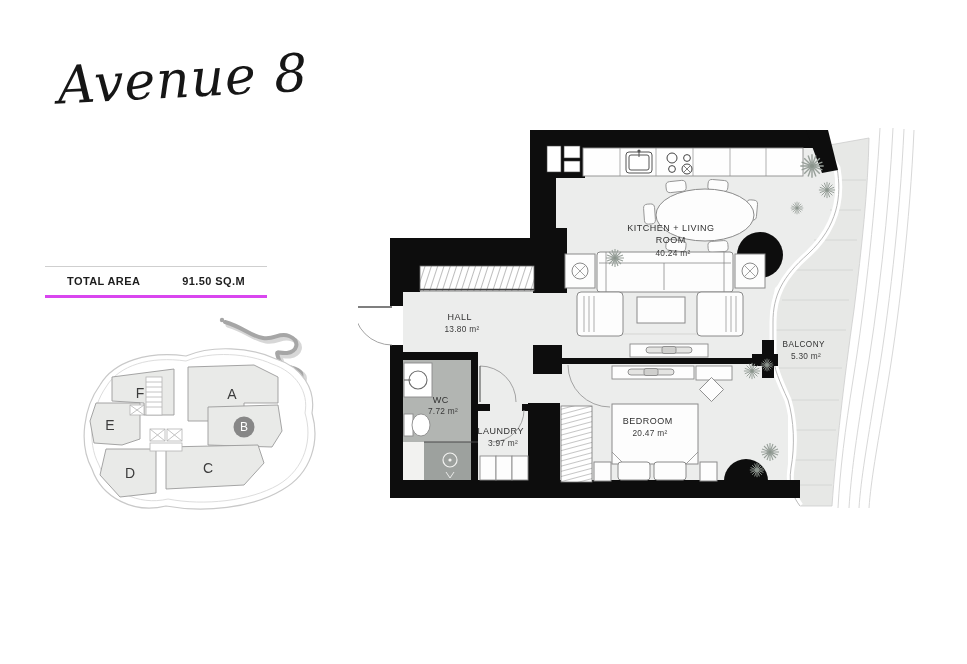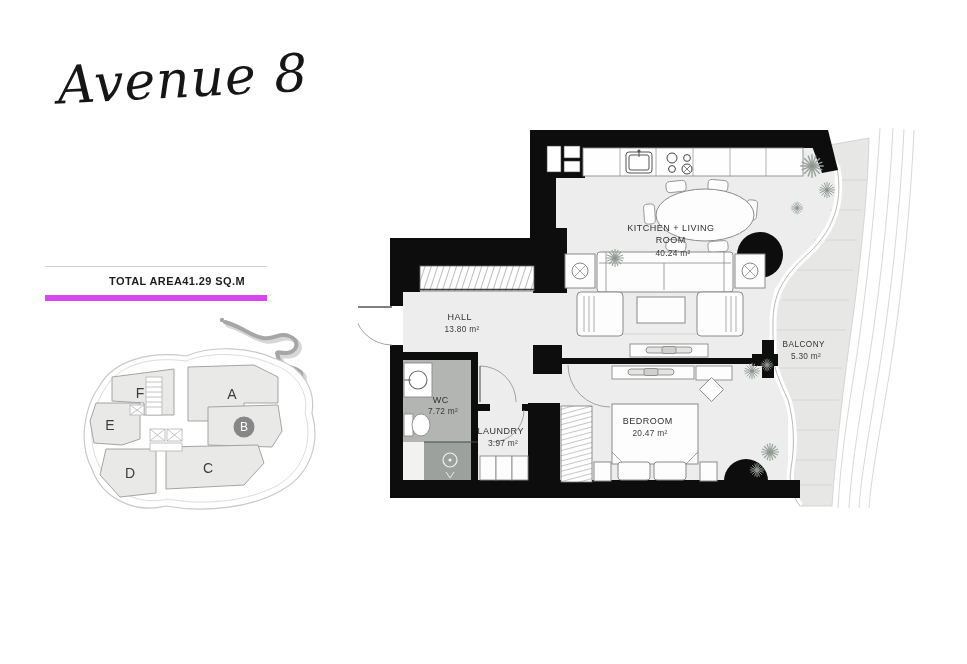--- a/index.html
+++ b/index.html
@@ -2,40 +2,40 @@
 <html><head>
 <meta charset="utf-8">
 <style>
   html,body{margin:0;padding:0;background:#ffffff;}
   .page{position:relative;width:967px;height:664px;background:#ffffff;overflow:hidden;
         font-family:"Liberation Sans",sans-serif;}
   .logo{position:absolute;left:58px;top:48px;width:290px;height:84px;
         font-family:"DejaVu Serif",serif;font-style:italic;font-size:52px;color:#161616;
         transform:rotate(-3deg);letter-spacing:1px;white-space:nowrap;}
   .area-bar{position:absolute;left:45px;top:266px;width:222px;
-            border-top:1px solid #cfcfcf;border-bottom:6px solid #d946ef;
-            display:flex;justify-content:flex-end;align-items:center;
+            border-top:1px solid #cfcfcf;border-bottom:3px solid #d946ef;
+            display:flex;justify-content:space-between;align-items:center;
             padding:8px 22px;box-sizing:border-box;}
   .area-bar .lbl,.area-bar .val{font-size:11px;font-weight:bold;color:#1d1d1d;letter-spacing:.4px;}
   svg text{font-family:"Liberation Sans",sans-serif;}
   .room-name{font-size:9px;fill:#303030;letter-spacing:.5px;}
   .room-area{font-size:8.3px;fill:#3a3a3a;letter-spacing:.3px;}
   .unit-letter{font-size:14px;fill:#3c3c3c;}
   .unit-letter-hl{font-size:12px;fill:#ffffff;}
 </style>
 </head>
 <body>
 
 <div class="page">
 
   <div class="logo">Avenue 8</div>
 
   <div class="area-bar">
     <span class="lbl">TOTAL AREA</span>
-    <span class="val">41.29 SQ.M</span>
+    <span class="val">91.50 SQ.M</span>
   </div>
 
   <svg style="position:absolute;left:50px;top:305px;" width="270" height="215" viewBox="0 0 270 215">
 
     <g fill="none" stroke-linecap="round" stroke-linejoin="round">
       <path d="M 175,17 C 193,22 200,31 213,33 C 225,35 229,27 239,31 C 251,36 247,47 237,48 C 227,49 225,43 229,55 C 233,65 247,60 251,68 C 253,74 246,79 240,77" stroke="#d7d7d7" stroke-width="5" transform="translate(3,3)"></path>
       <path d="M 175,17 C 193,22 200,31 213,33 C 225,35 229,27 239,31 C 251,36 247,47 237,48 C 227,49 225,43 229,55 C 233,65 247,60 251,68 C 253,74 246,79 240,77" stroke="#a6a6a6" stroke-width="4"></path>
       <circle cx="172" cy="15" r="2.2" fill="#a6a6a6" stroke="none"></circle>
     </g>
 

